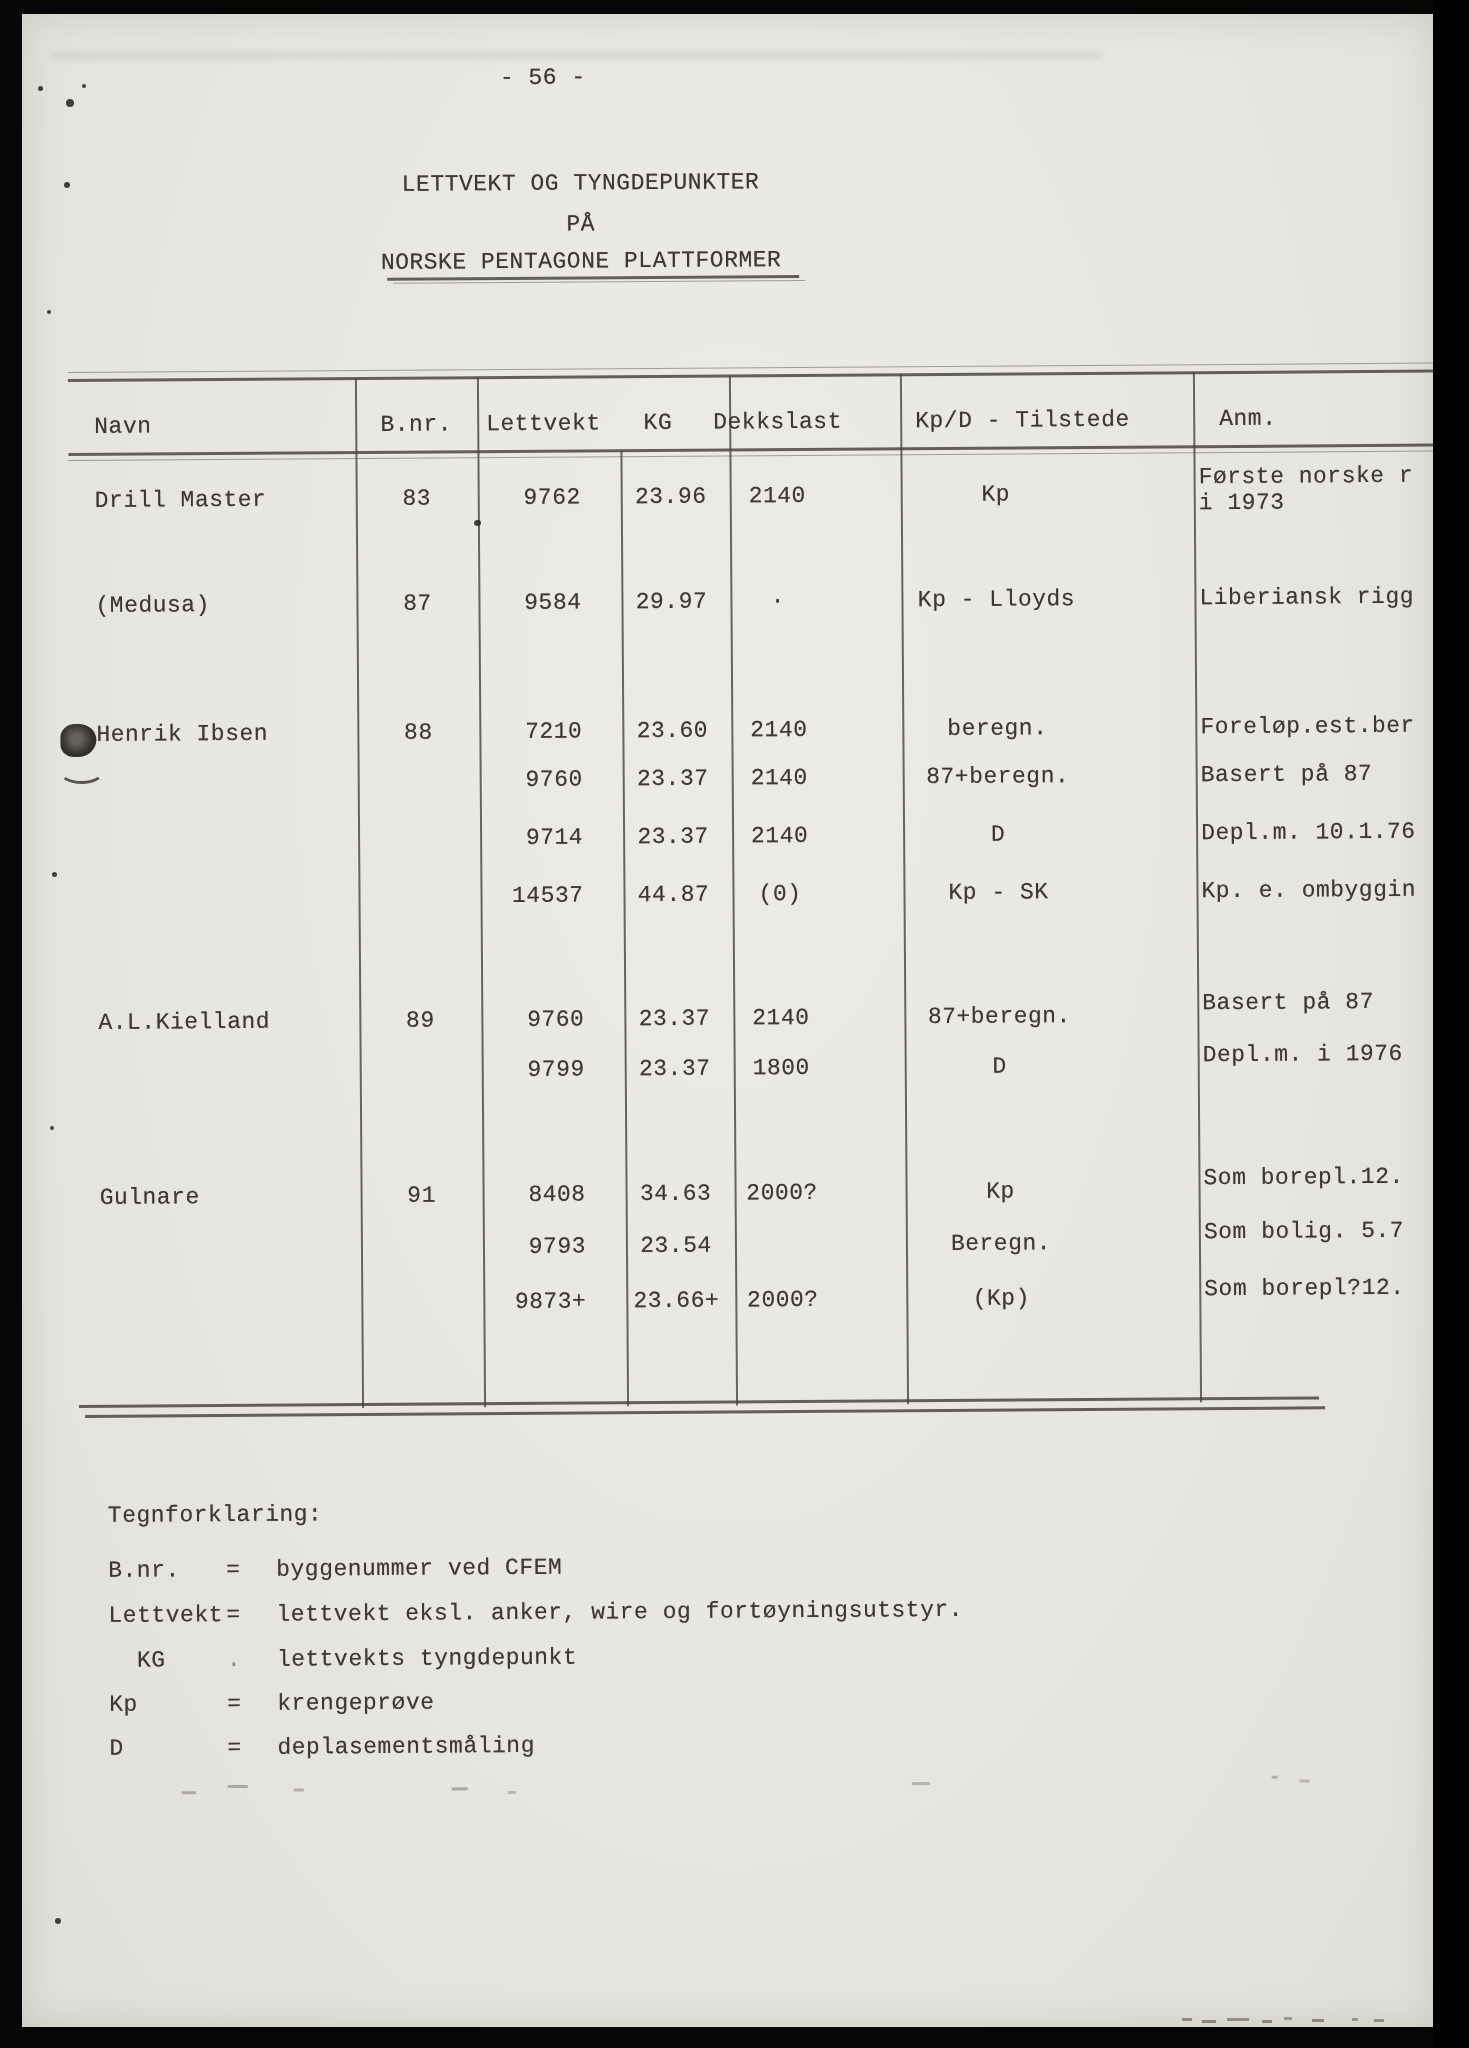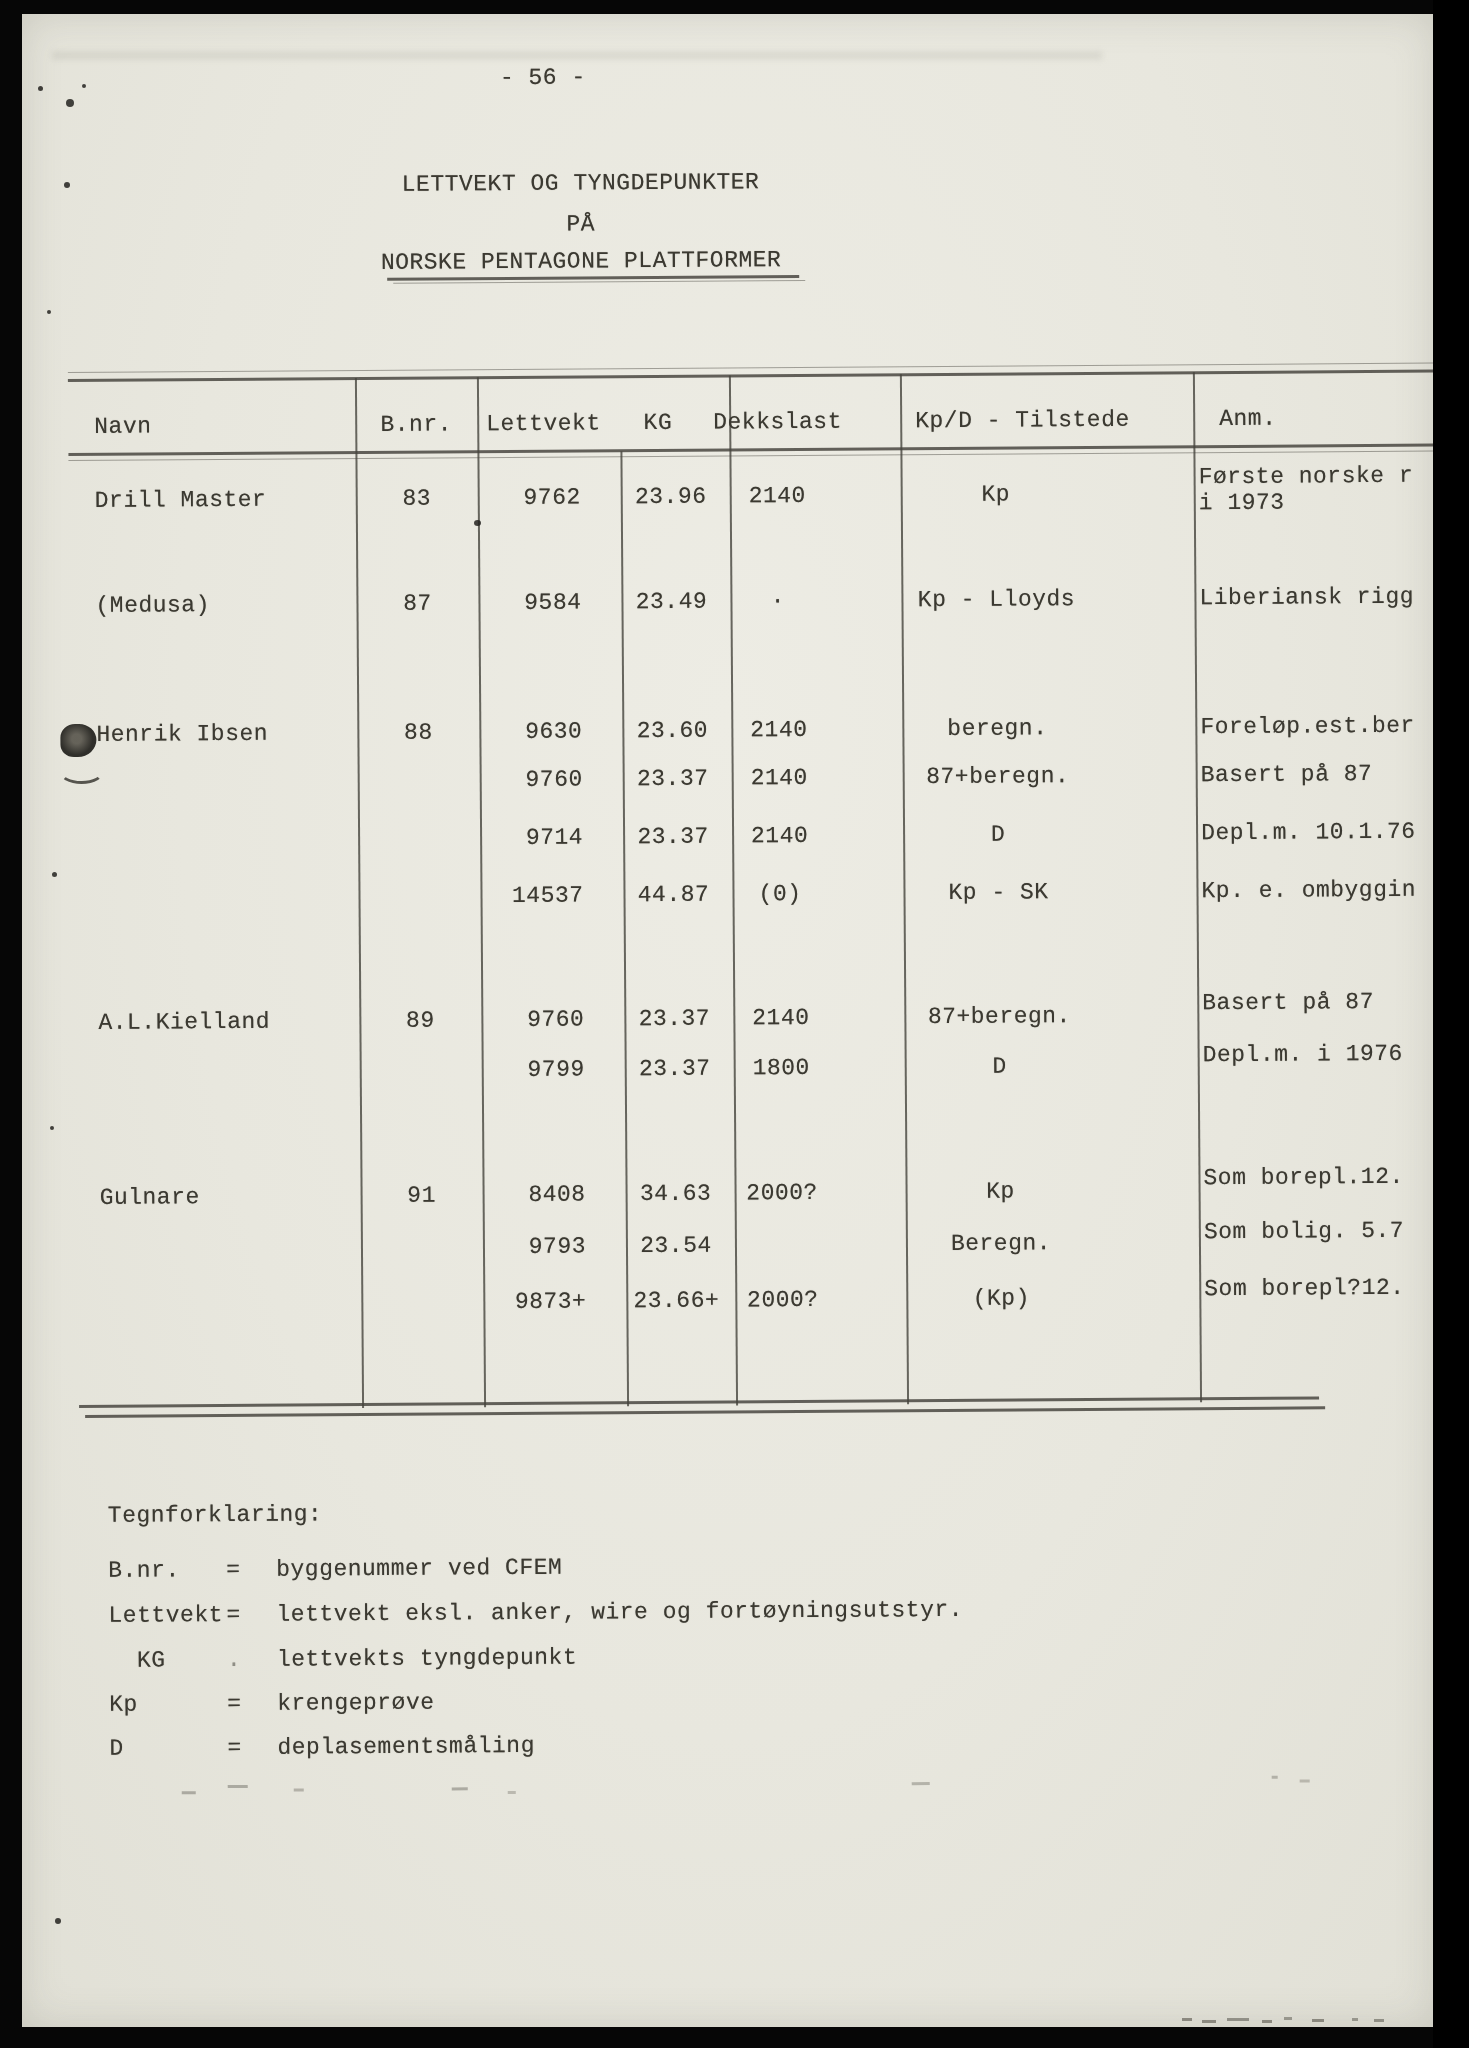--- a/index.html
+++ b/index.html
@@ -82,30 +82,30 @@
         <span class="c c-kg">23.96</span>
         <span class="c c-dl">2140</span>
         <span class="c c-kpd">Kp</span>
         <span class="c c-anm" style="top:-16px;"><span class="l">Første norske r</span><span class="l">i 1973</span></span>
       </div>
 
       <div class="row" style="top:579px;">
         <span class="c c-navn">(Medusa)</span>
         <span class="c c-bnr">87</span>
         <span class="c c-lv">9584</span>
-        <span class="c c-kg">23.49</span>
+        <span class="c c-kg">29.97</span>
         <span class="c c-dl">·</span>
         <span class="c c-kpd">Kp - Lloyds</span>
         <span class="c c-anm">Liberiansk rigg</span>
       </div>
 
       <div class="row" style="top:708px;">
         <span class="c c-navn">Henrik Ibsen</span>
         <span class="c c-bnr">88</span>
-        <span class="c c-lv">9630</span>
+        <span class="c c-lv">7210</span>
         <span class="c c-kg">23.60</span>
         <span class="c c-dl">2140</span>
         <span class="c c-kpd">beregn.</span>
         <span class="c c-anm">Foreløp.est.ber</span>
       </div>
 
       <div class="row" style="top:756px;">
         <span class="c c-lv">9760</span>
         <span class="c c-kg">23.37</span>
         <span class="c c-dl">2140</span>

